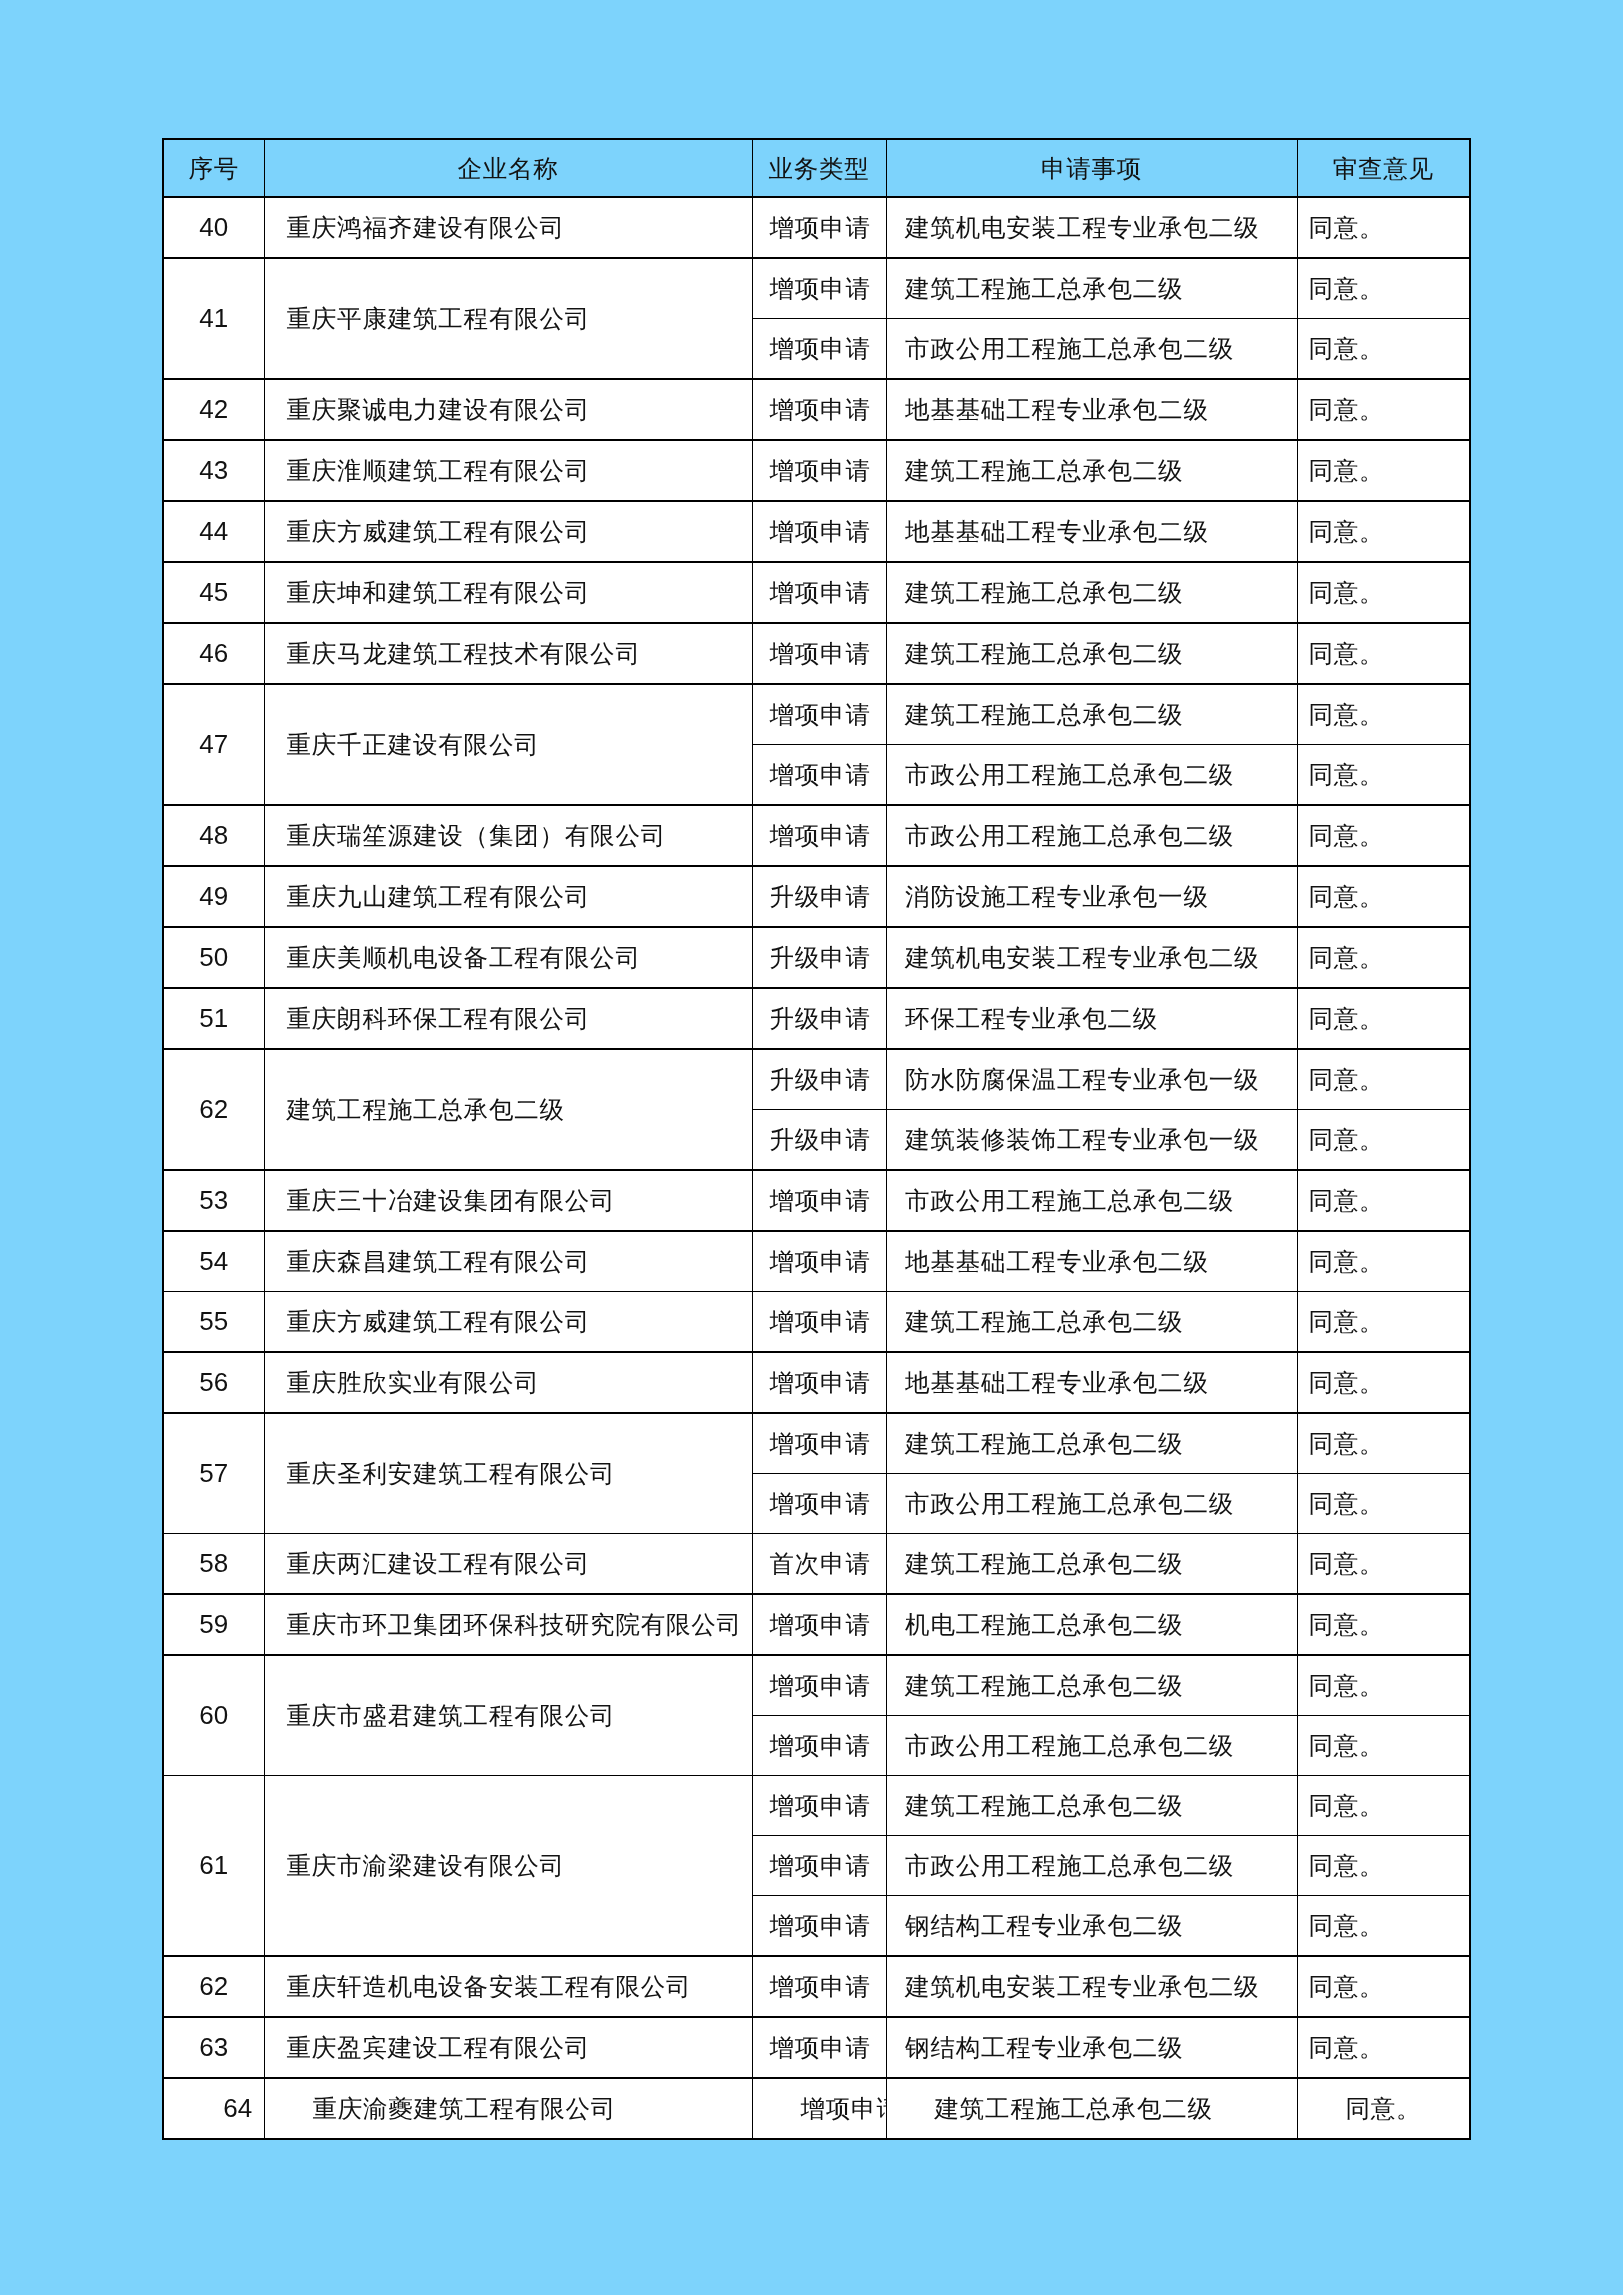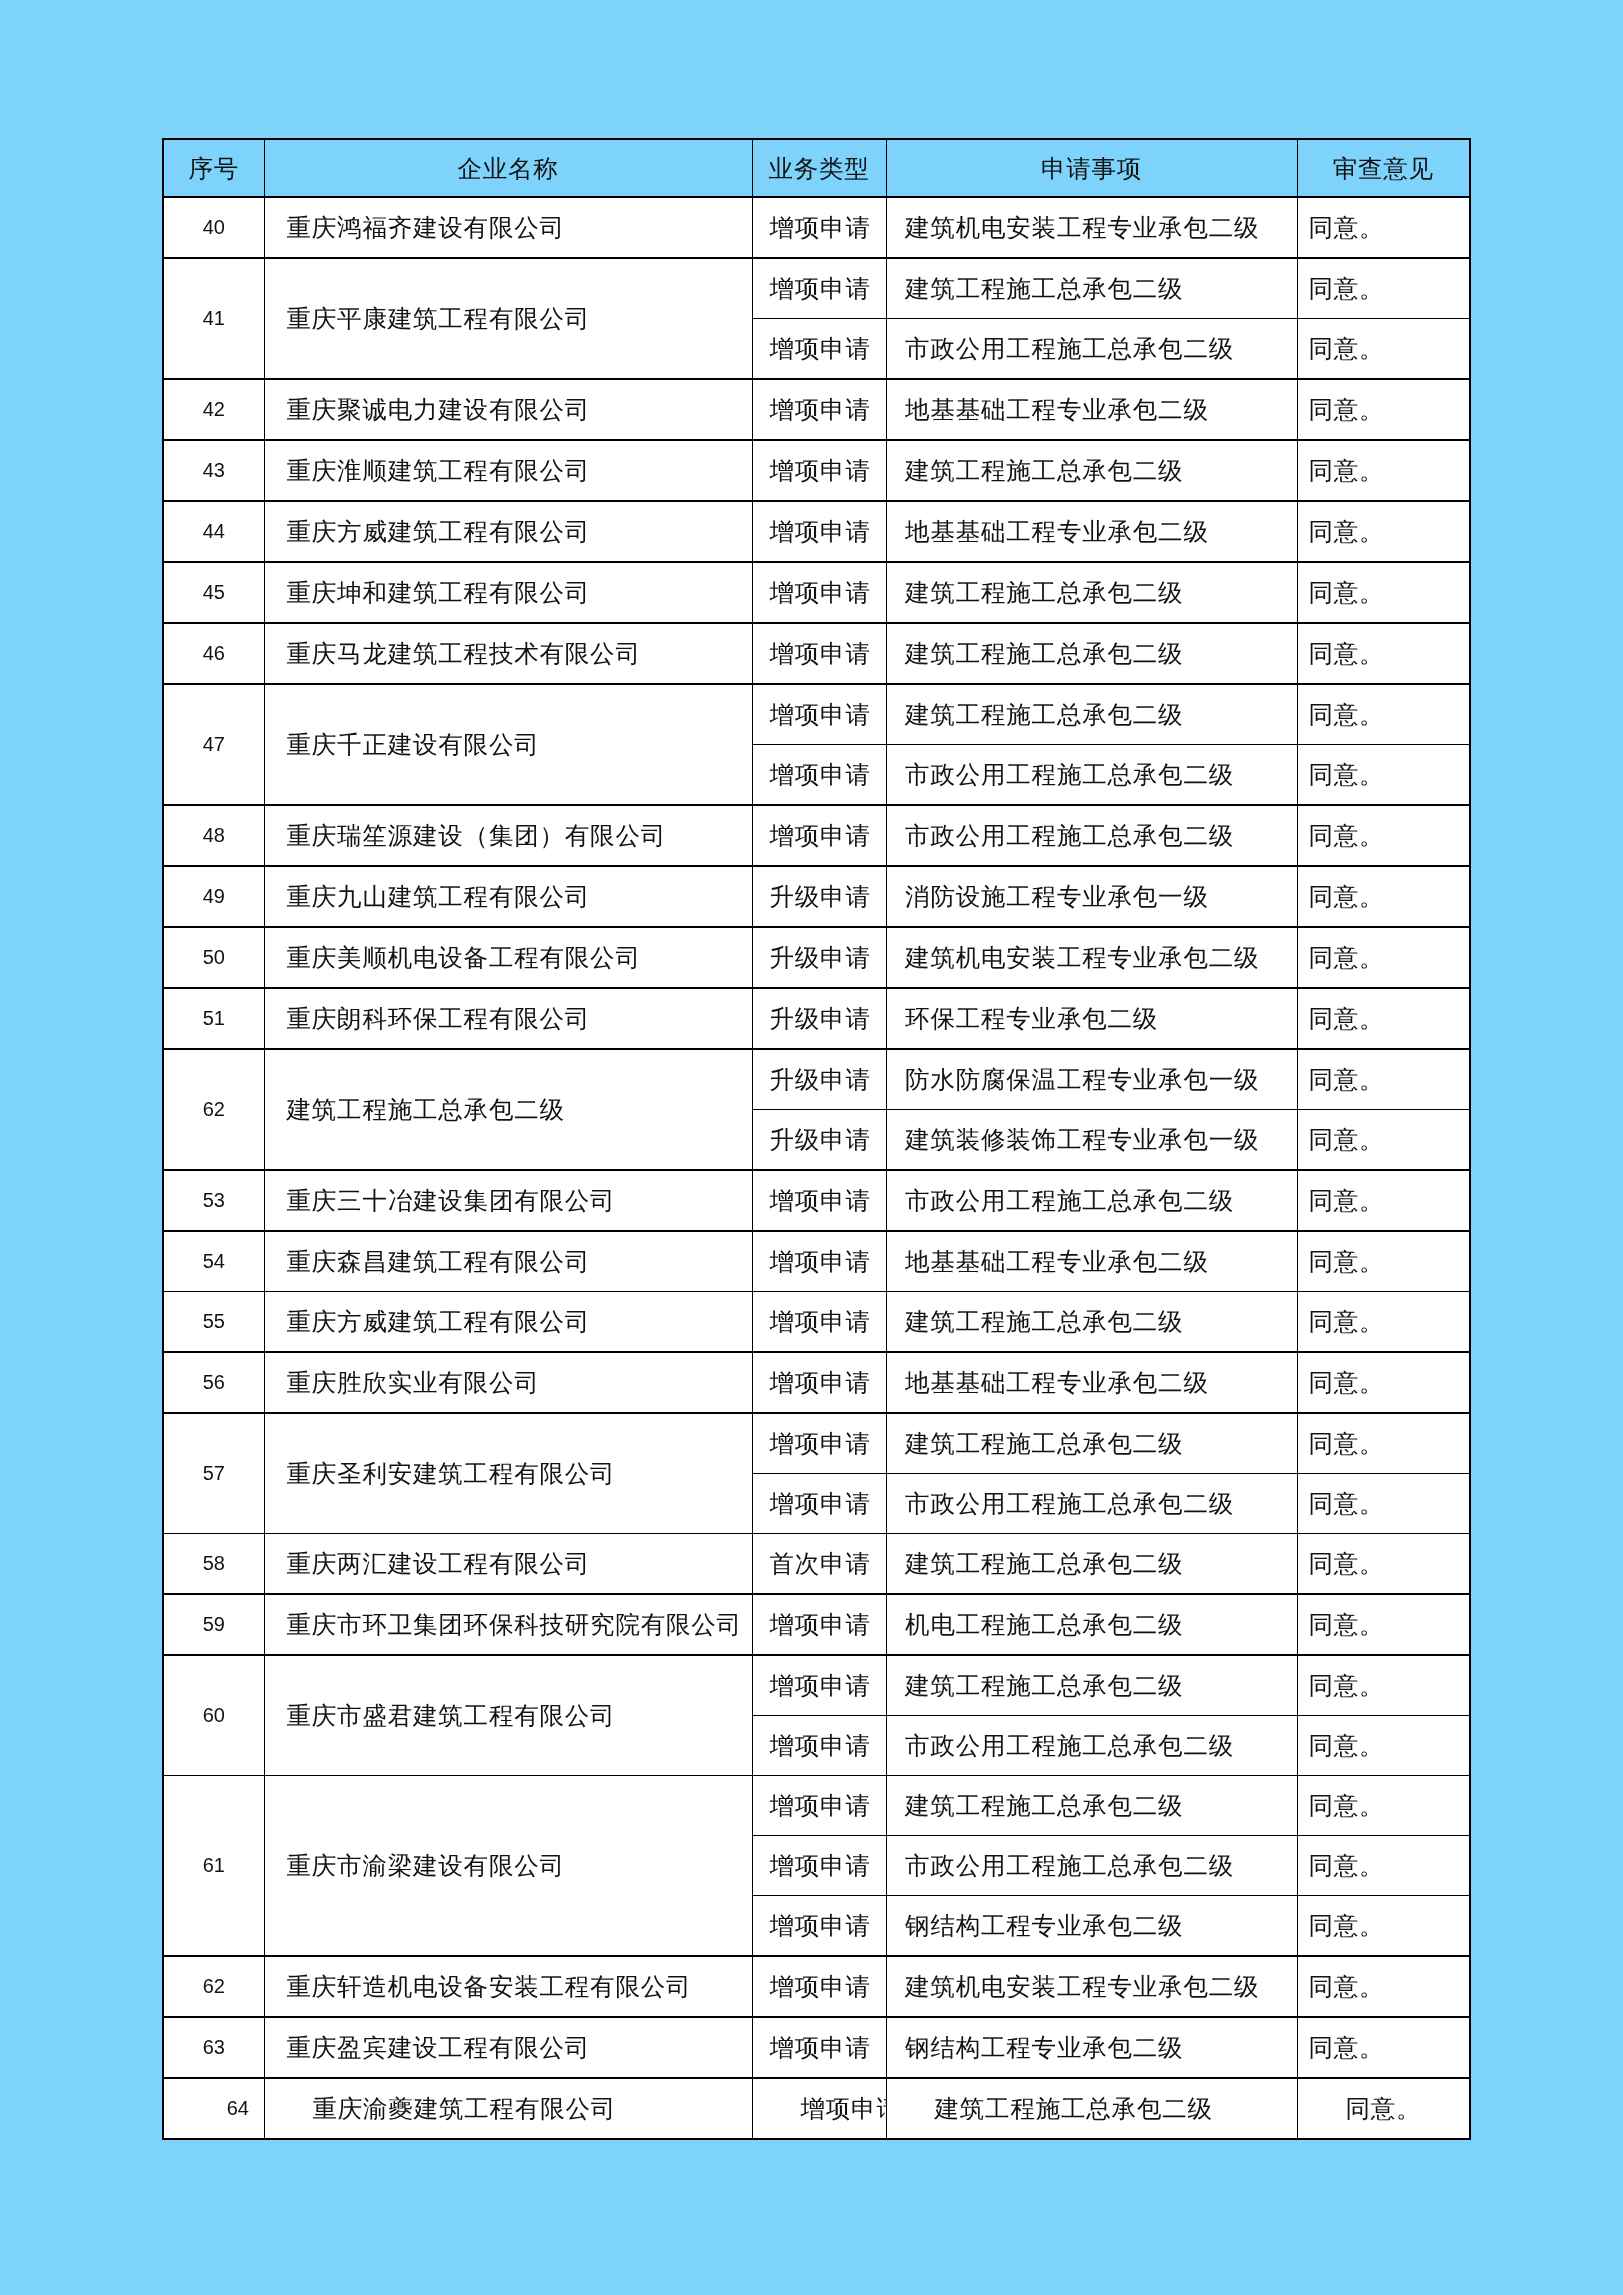--- a/index.html
+++ b/index.html
@@ -41,21 +41,21 @@
     border-bottom: 2.5px solid #000;
     text-align: center;
   }
   tbody td { height: 59px; background: #fff; }
   
   tr.gs > td { border-top: 2.5px solid #000; }
   tr.gs.light > td { border-top: 0.8px solid #b4b4b4; }
   tr.sr > td { border-top: 1.7px solid #000; }
   tbody tr:last-child > td { border-bottom: 2.5px solid #000; padding-left: 48px; }
   
-  td.c1 { text-align: center; font-size: 20px; letter-spacing: 0; }
+  td.c1 { text-align: center; font-size: 26px; letter-spacing: 0; }
   td.c2 { padding-left: 22px; white-space: nowrap; margin-top: 24px; }
   td.c3 { padding-left: 17px; white-space: nowrap; margin-left: 37px; }
   td.c4 { padding-left: 18.6px; white-space: nowrap; margin-left: 12px; }
   td.c5 { padding-left: 11px; white-space: nowrap; }
 </style>
 </head>
 <body>
 
 <div class="page">
   <table class="approval">

